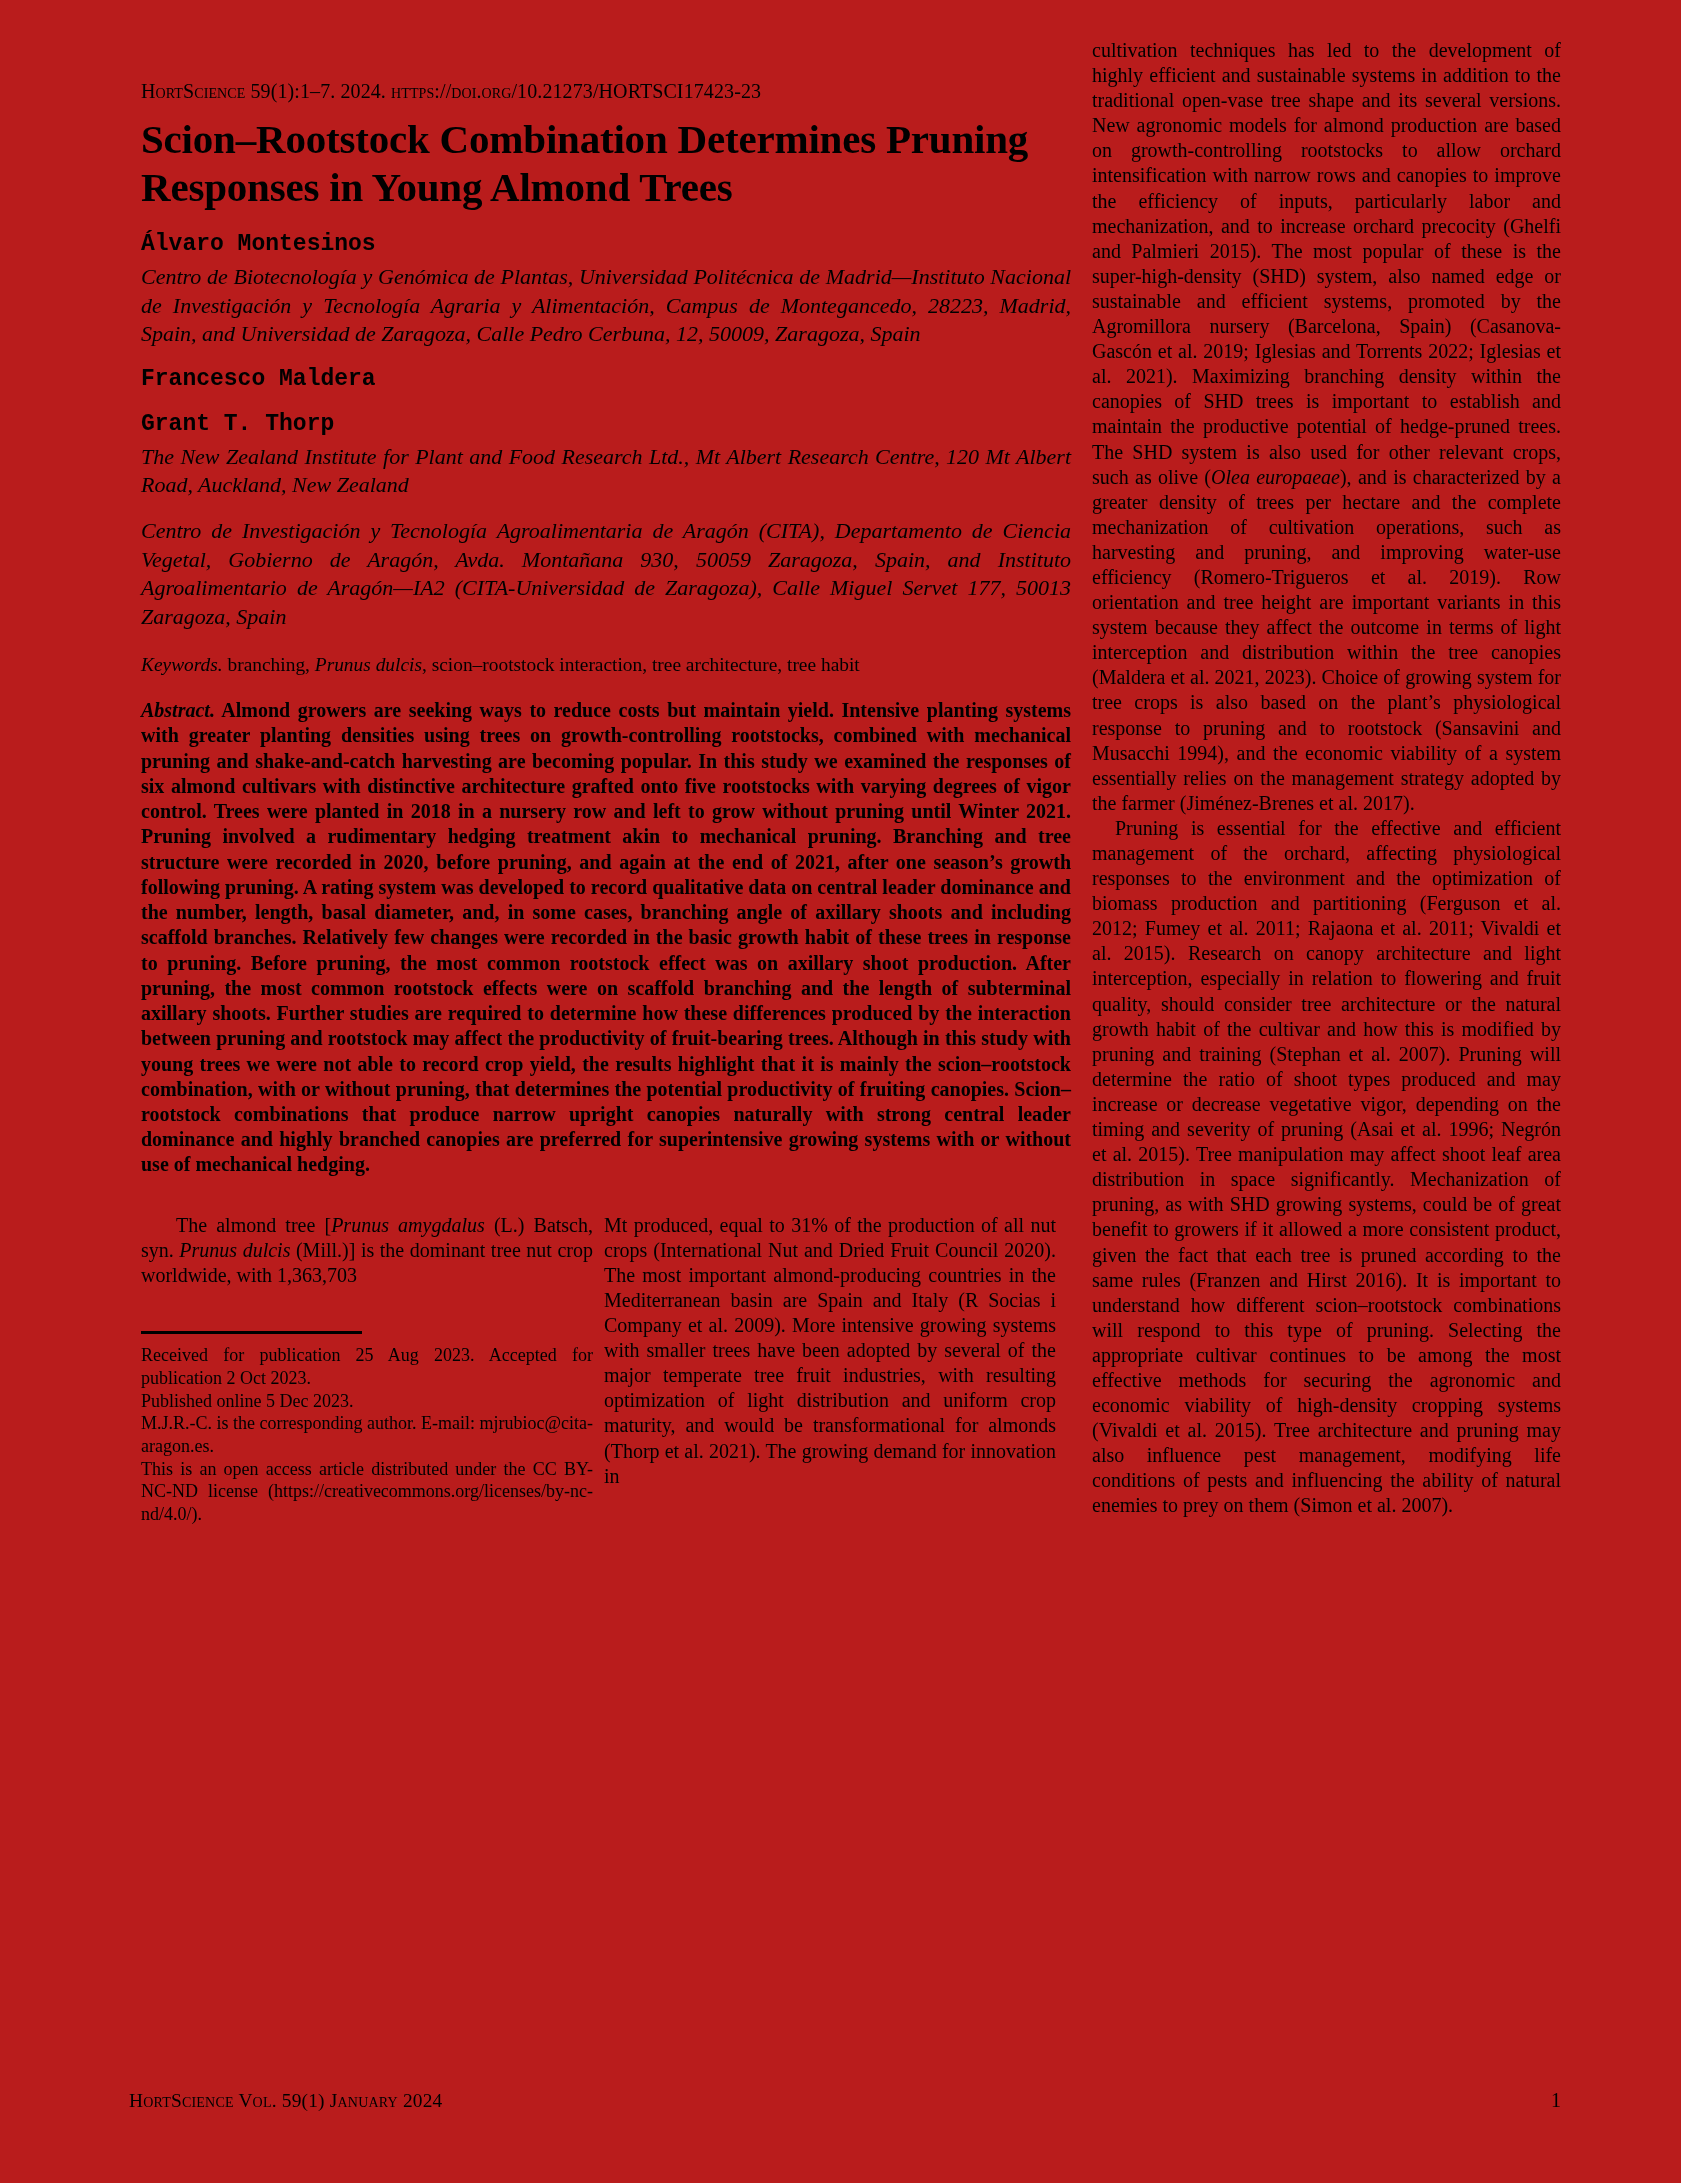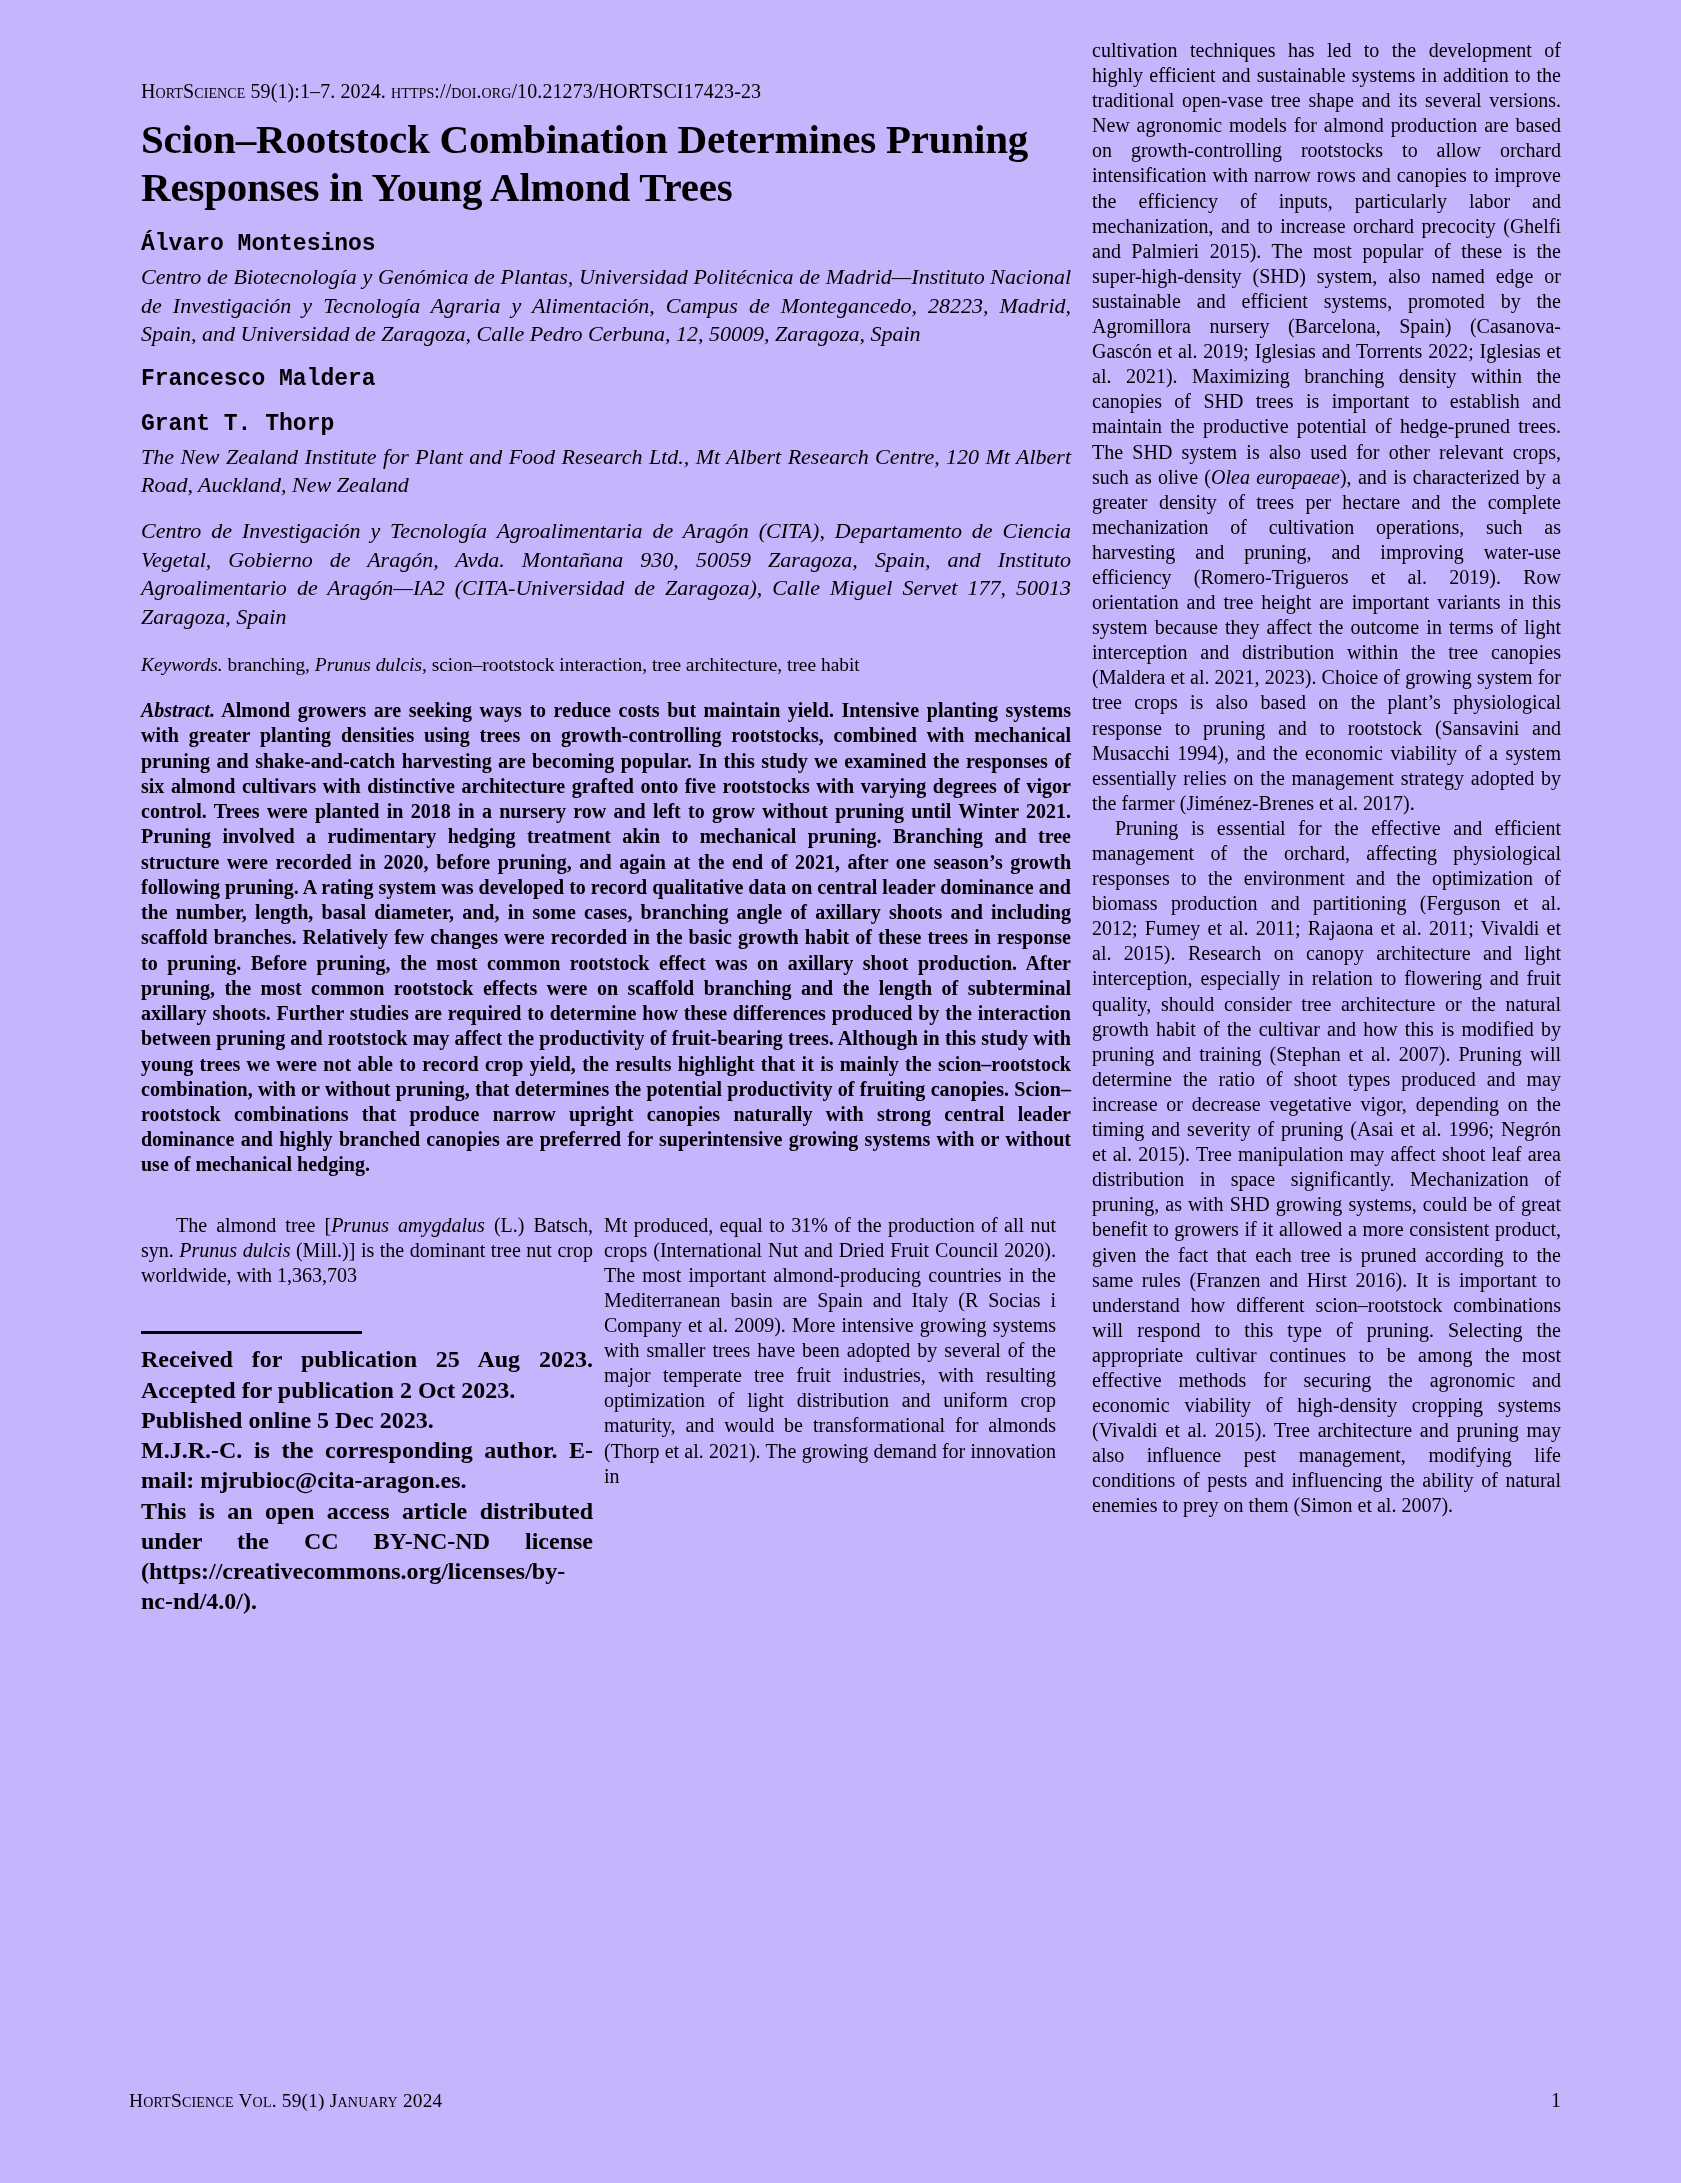--- a/index.html
+++ b/index.html
@@ -8,21 +8,21 @@
     background: #ffffff;
   }
   body {
     font-family: "Liberation Serif", "DejaVu Serif", serif;
     color: #000000;
   }
   .page {
     position: relative;
     width: 1681px;
     height: 2183px;
-    background: #c4b5fd;
+    background: #b91c1c;
     box-sizing: border-box;
     padding: 79px 120px 40px 141px;
   }
   .journal-line {
     font-size: 20px;
     line-height: 1.2;
     letter-spacing: 0.1px;
     margin: 0 0 12px 0;
     width: 924px;
   }
@@ -126,25 +126,24 @@
     text-align: justify;
     text-justify: inter-word;
   }
   .lower-col p { margin: 0; }
   .body-indent { text-indent: 35px; }
 
   
   .footnote-block {
     margin-top: 43px;
     width: 452px;
-    font-size: 24px;
+    font-size: 18px;
     line-height: 1.26;
     text-align: justify;
     text-justify: inter-word;
-    font-weight: bold;
   }
   .footnote-rule {
     width: 221px;
     height: 2.7px;
     background: #000;
     margin: 0 0 10.7px 0;
   }
   .footnote-block p { margin: 0; }
 
   

